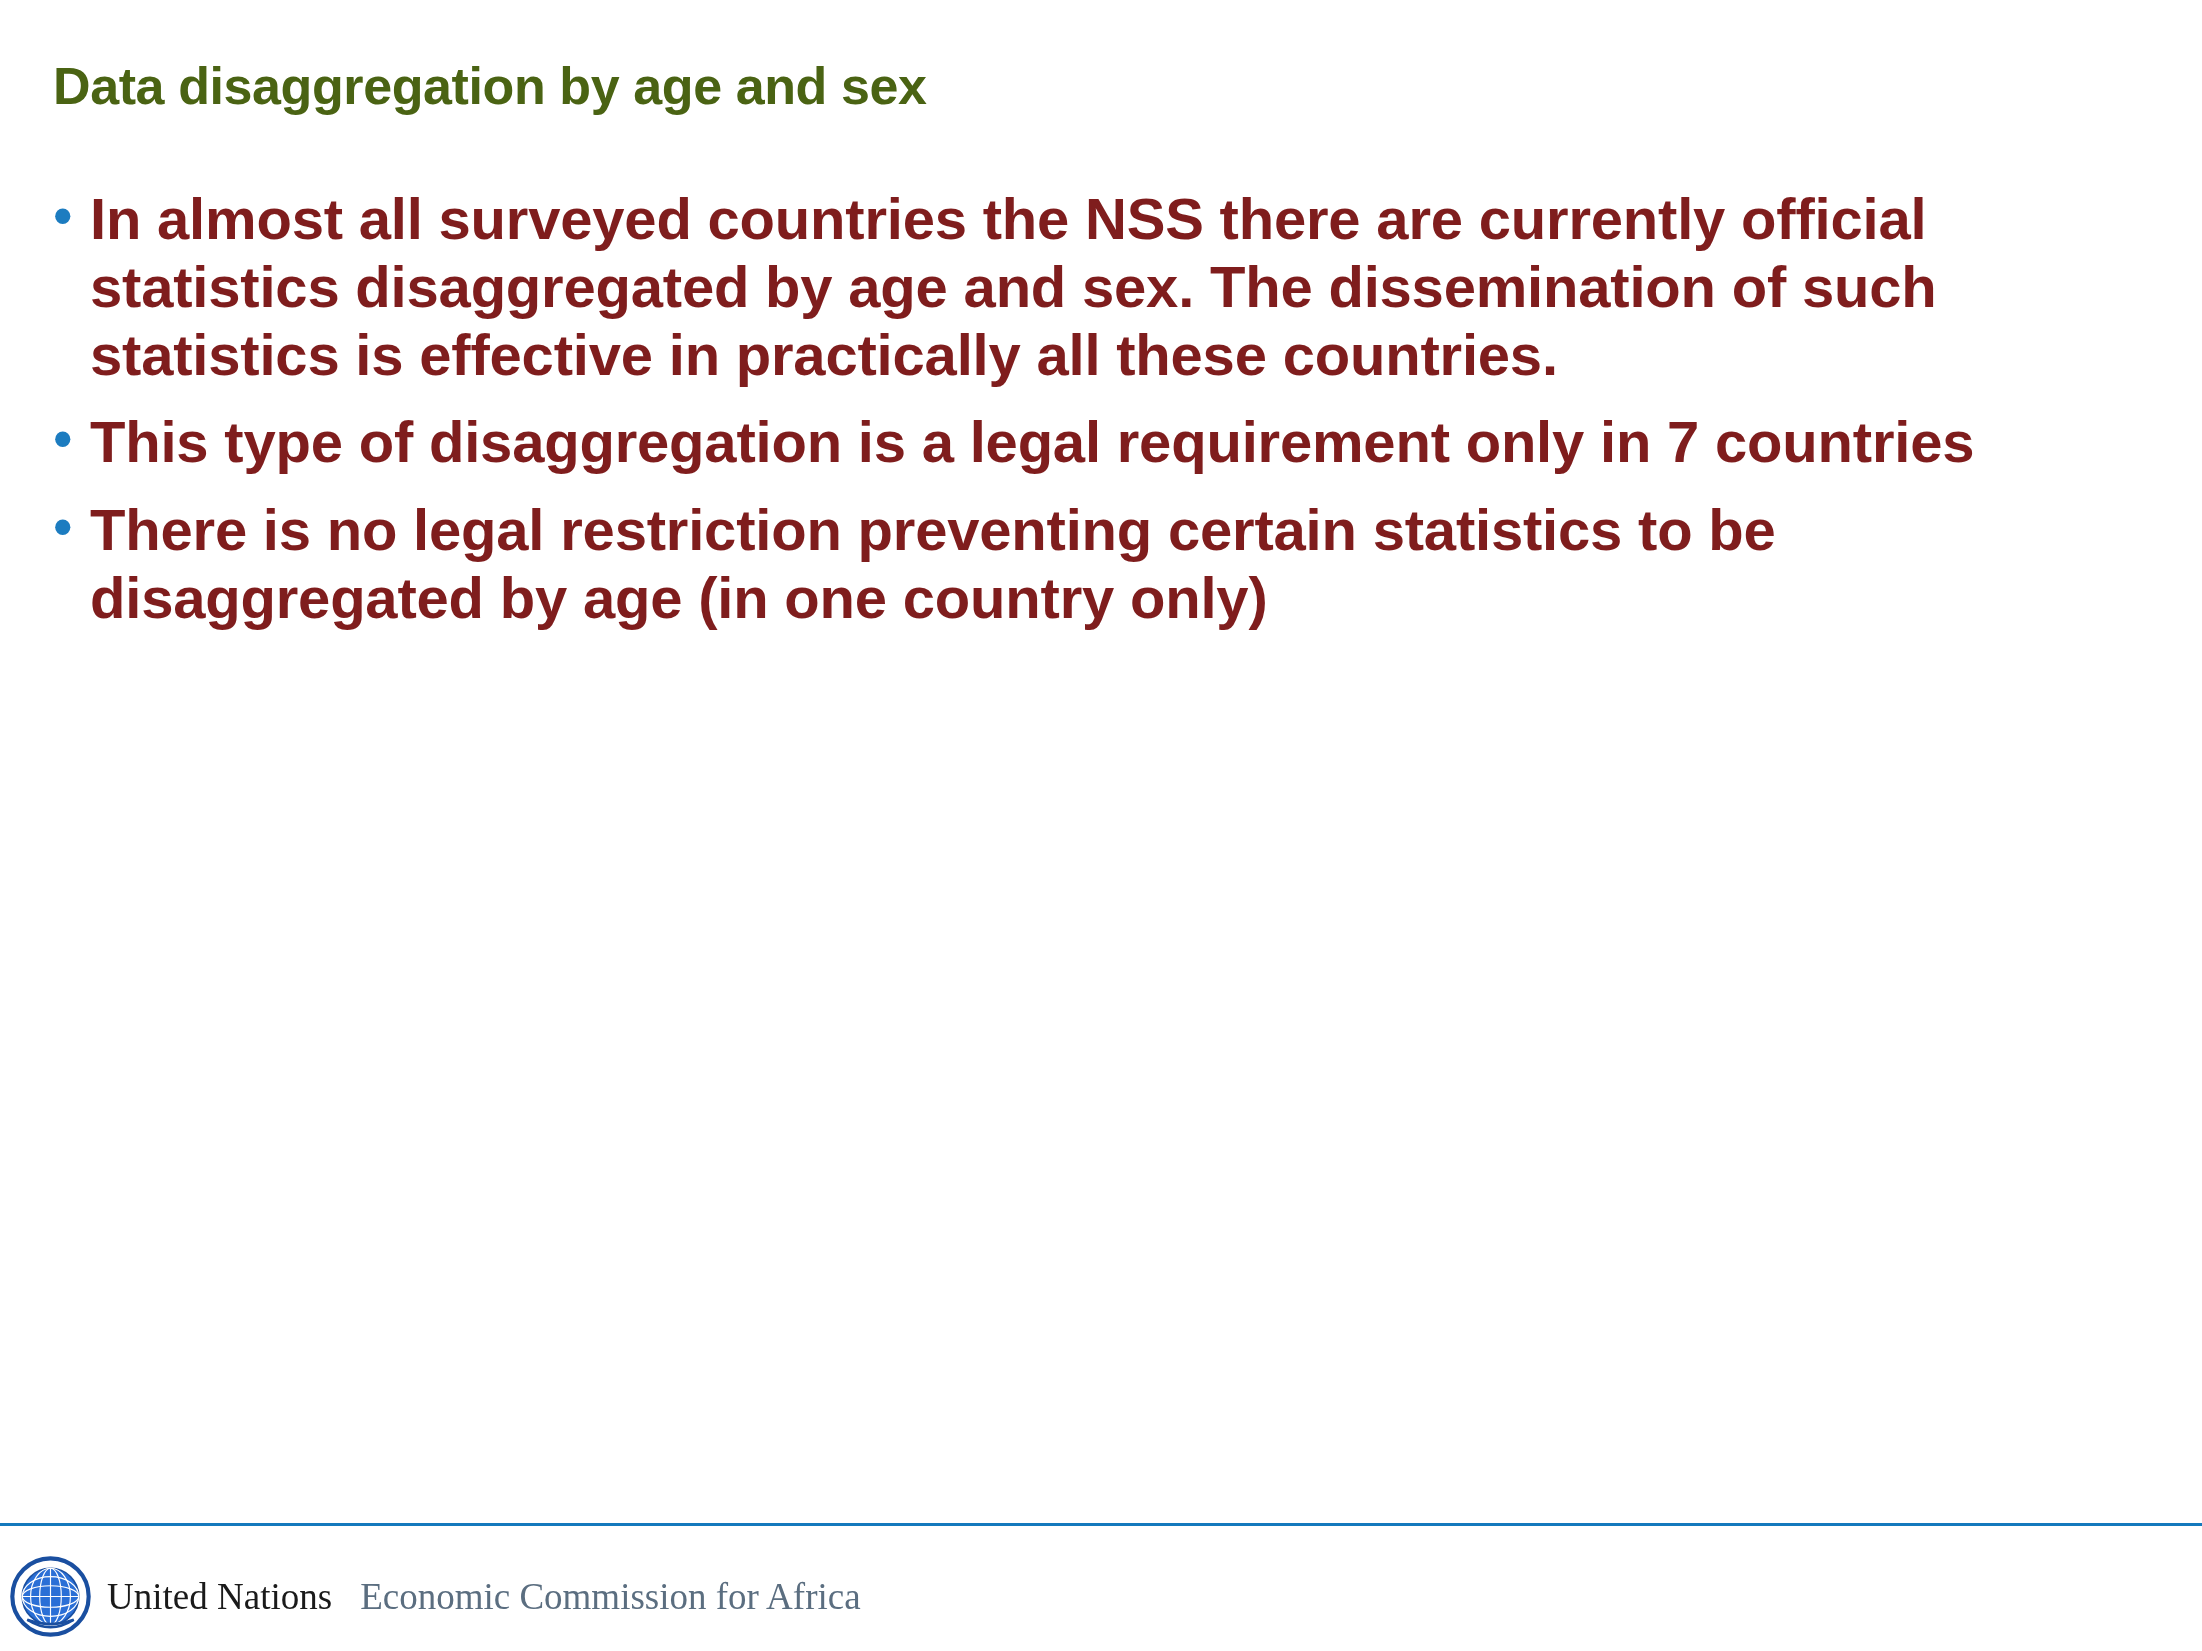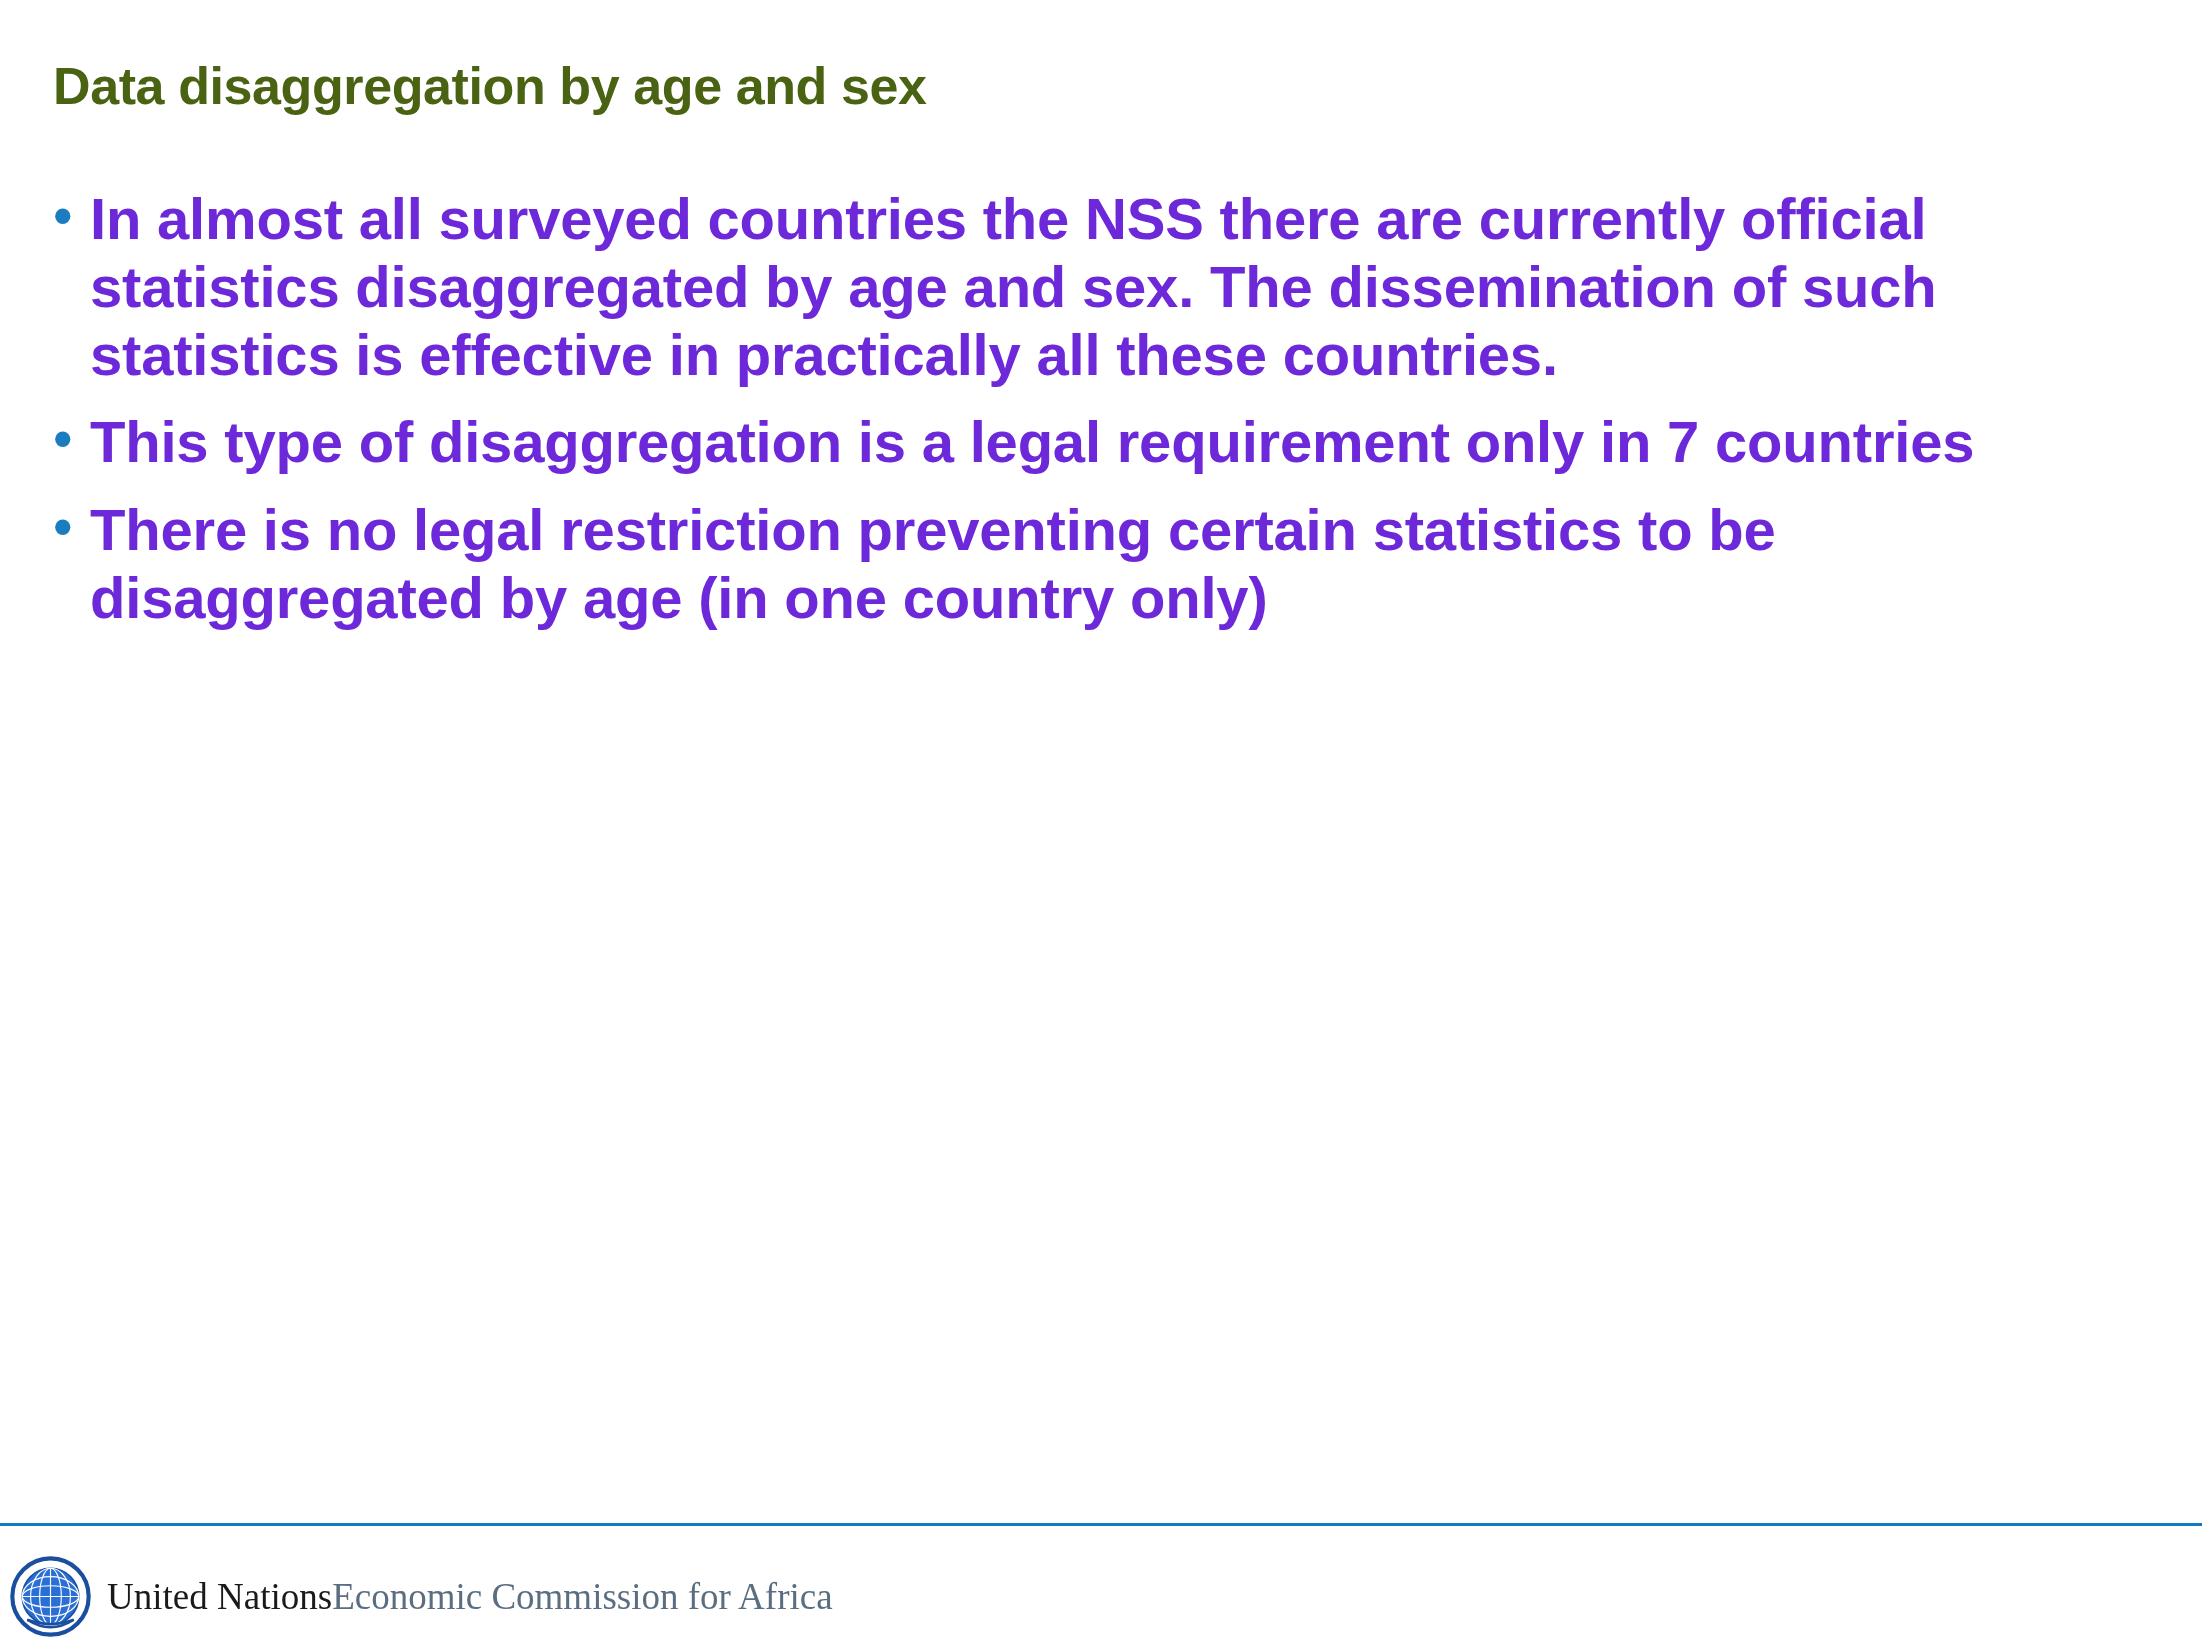--- a/index.html
+++ b/index.html
@@ -56,21 +56,21 @@
     font-size: 53px;
     line-height: 1.18;
     text-align: left;
     padding-left: 8.6px;
     box-sizing: border-box;
     font-weight: bold;
   }
 
   .bullet-text {
     flex: 1 1 auto;
-    color: #6d28d9;
+    color: #7f1d1d;
     font-size: 58px;
     font-weight: bold;
     line-height: 1.175;
     letter-spacing: -0.2px;
   }
 
   .footer-rule {
     position: absolute;
     left: 0;
     right: 0;
@@ -105,20 +105,21 @@
     font-size: 37px;
     color: #1a1a1a;
     line-height: 1.02;
   }
 
   .footer-line2 {
     font-family: "Liberation Serif", serif;
     font-size: 37px;
     color: #5b6e80;
     line-height: 1.02;
+    margin-left: 28px;
   }
 </style>
 </head>
 <body>
 
 <div class="slide">
 
   <h1 class="slide-title">Data disaggregation by age and sex</h1>
 
   <ul class="body-list">

